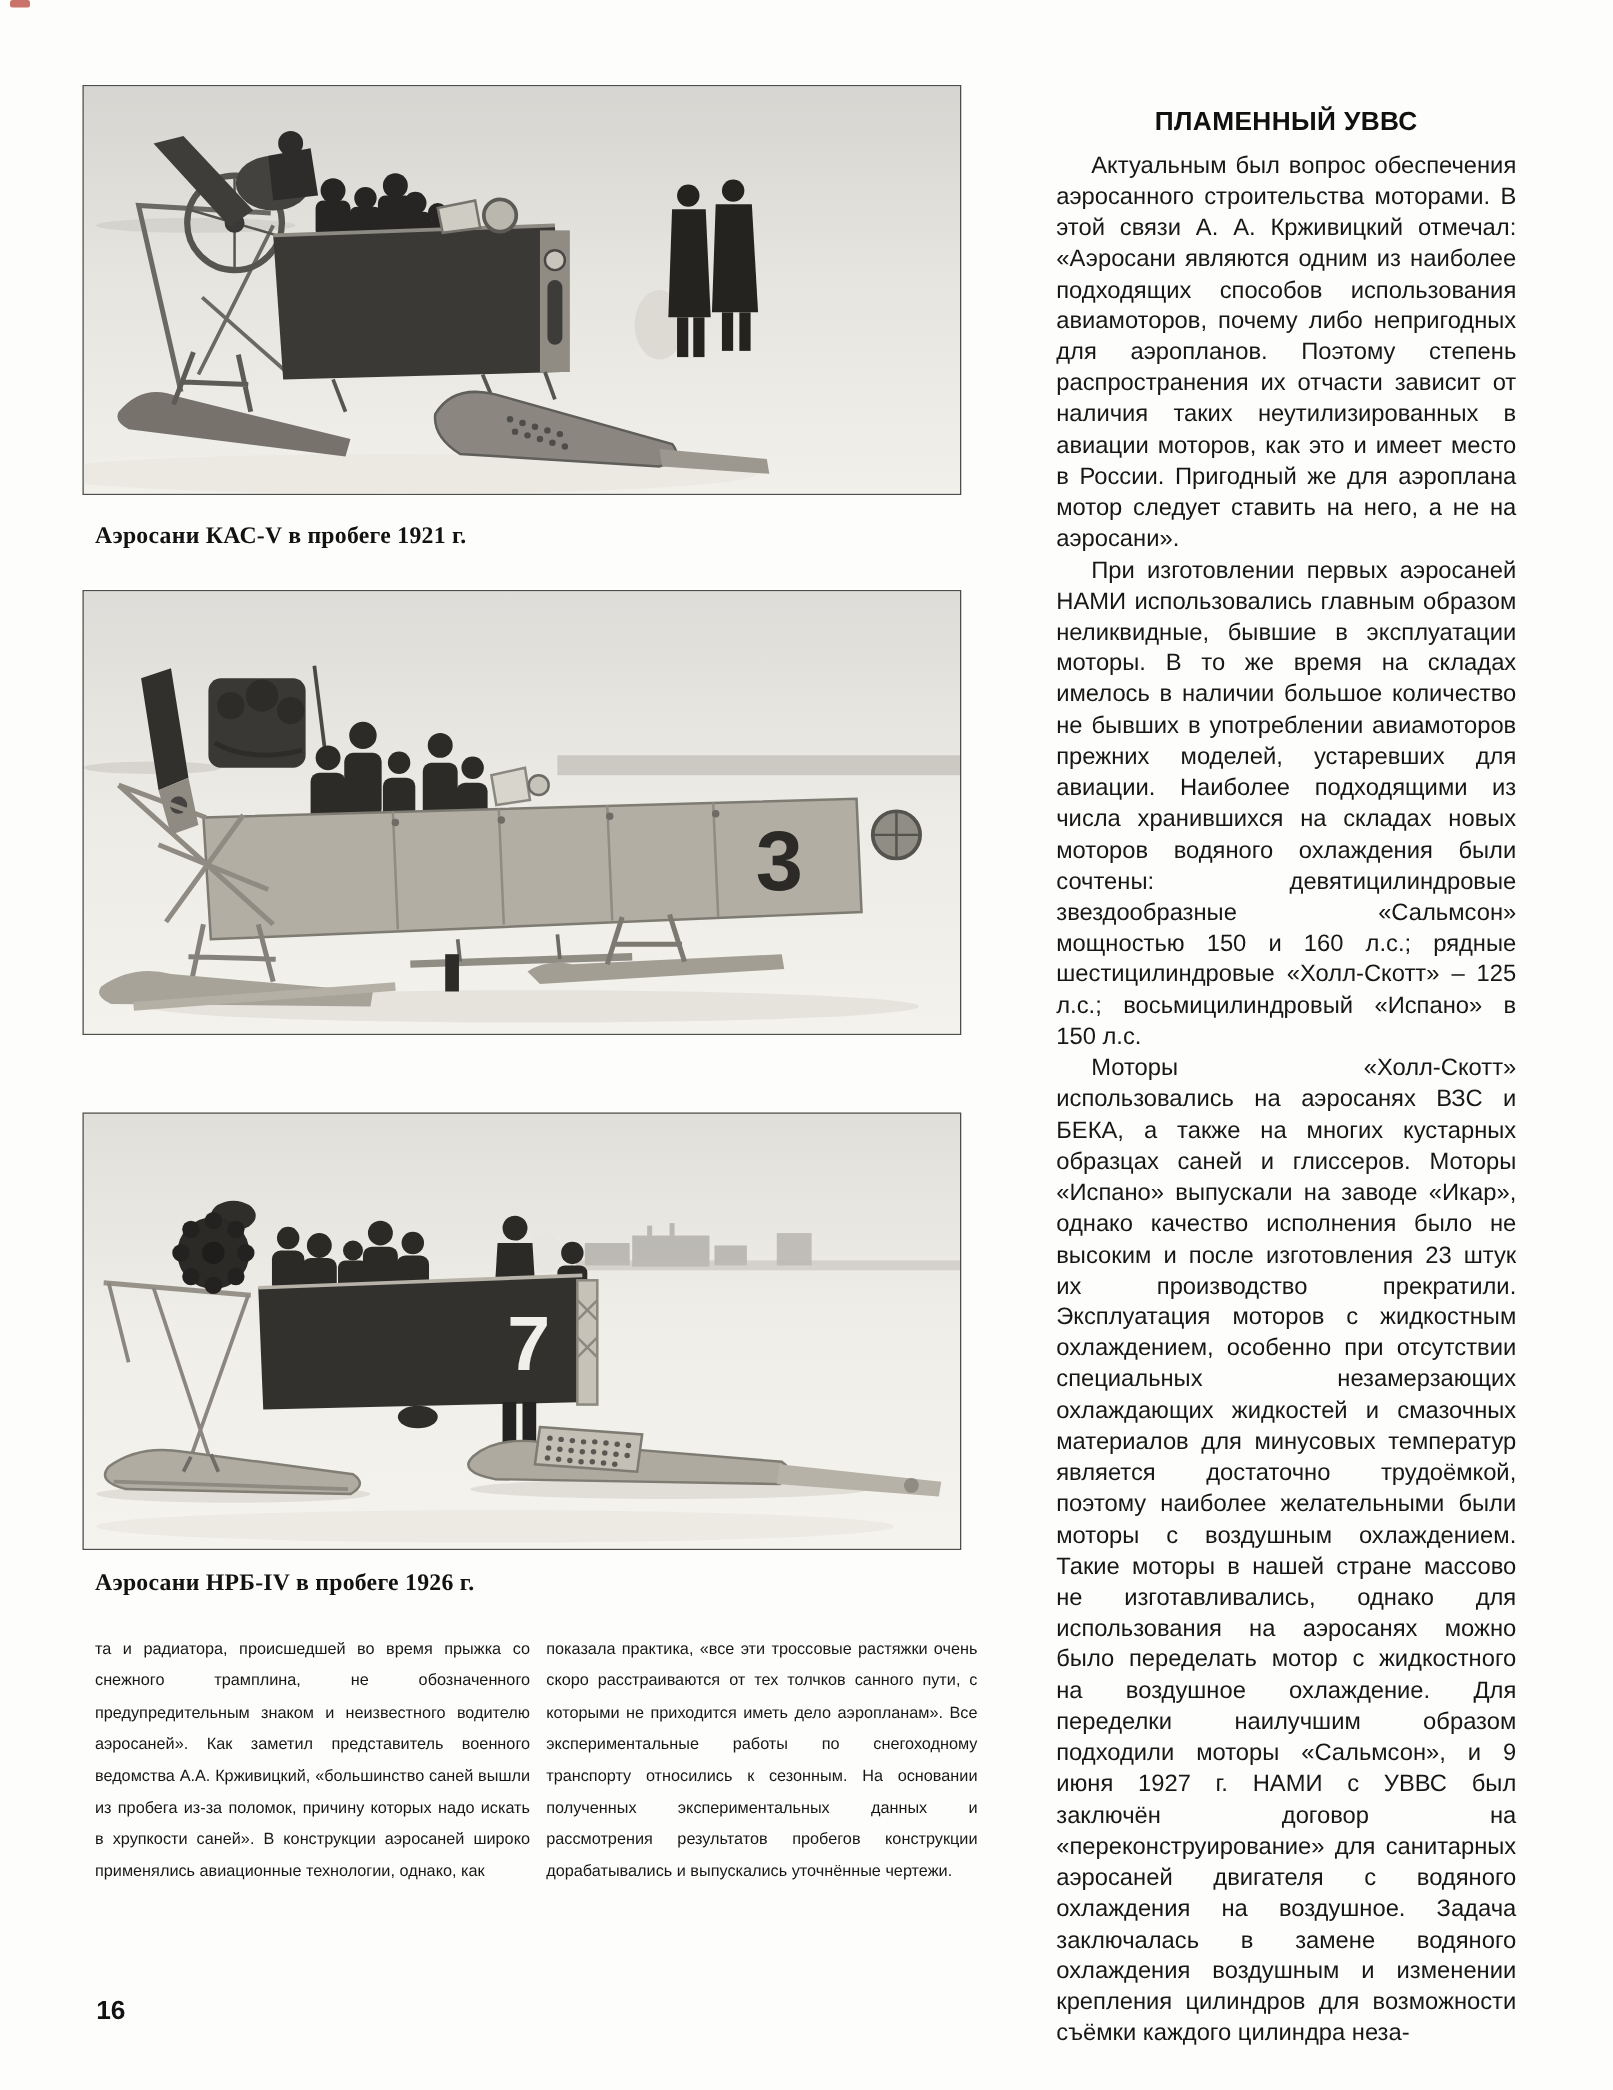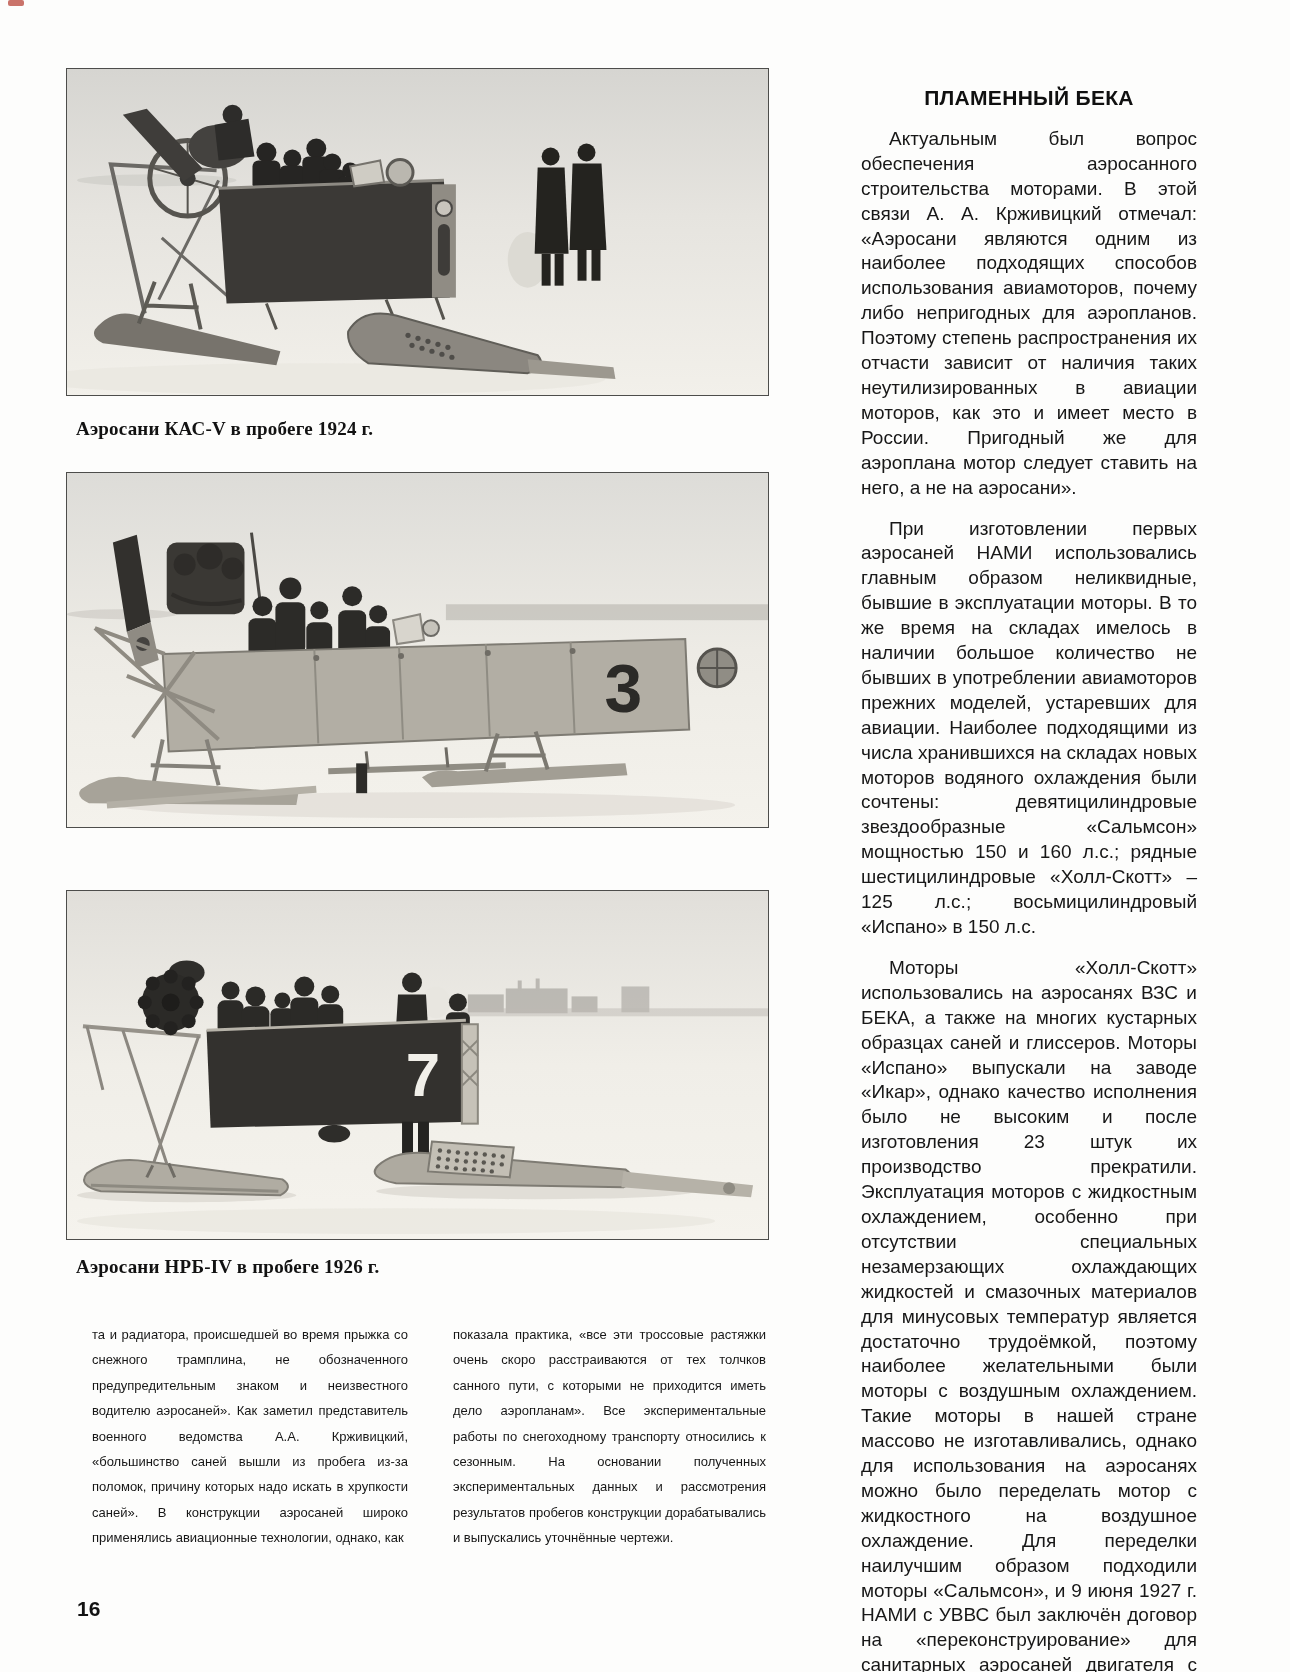--- a/index.html
+++ b/index.html
@@ -25,21 +25,21 @@
     font-family:"Liberation Serif", serif;font-weight:bold;
     font-size:19px;color:#121212;letter-spacing:.2px;
   }
   #caption1{top:418px;}
   #caption2{top:841px;}
   #caption3{top:1256px;}
   .textcol{
     position:absolute;text-align:justify;
     font-size:13px;line-height:25.4px;color:#171717;
   }
-  .textcol p{margin:16px;text-indent:28px;}
+  .textcol p{margin:0;text-indent:28px;}
   .textcol p.noindent{text-indent:0;}
   #article-col{left:845px;top:86px;width:368px;font-size:19px;line-height:24.9px;}
   .article-title{
     text-align:center;font-weight:bold;font-size:21px;
     margin:0 0 10px 0;text-indent:0;letter-spacing:.3px;color:#101010;
   }
   #left-col{left:76px;top:1306px;width:348px;}
   #middle-col{left:437px;top:1306px;width:345px;}
   .footer{position:absolute;top:1597px;left:0;width:1188px;height:40px;font-weight:bold;font-size:21px;color:#121212;}
   .footer .pageno{position:absolute;left:77px;top:0;}
@@ -117,21 +117,21 @@
           <polygon points="472,99 499,99 503,186 469,186"></polygon>
         <rect x="476" y="186" width="9" height="32"></rect>
           <rect x="489" y="186" width="9" height="32"></rect>
         <circle cx="521" cy="84" r="9"></circle>
           <polygon points="507,95 536,95 541,182 504,182"></polygon>
         <rect x="512" y="182" width="9" height="31"></rect>
           <rect x="526" y="182" width="9" height="31"></rect>
       </g>
     </svg>
   </figure>
-  <div class="caption" id="caption1">Аэросани КАС-V в пробеге 1924 г.</div>
+  <div class="caption" id="caption1">Аэросани КАС-V в пробеге 1921 г.</div>
 
   <figure class="photo" id="photo2">
     <svg viewBox="0 0 703 356" preserveAspectRatio="none">
       <defs>
         <linearGradient id="sky2" x1="0" y1="0" x2="0" y2="1">
           <stop offset="0" stop-color="#dddcd8"></stop>
             <stop offset="0.5" stop-color="#edebe5"></stop>
             <stop offset="1" stop-color="#f4f2ec"></stop>
         </linearGradient>
       </defs>
@@ -281,21 +281,21 @@
             <circle cx="408" cy="280" r="2.2"></circle>
             <circle cx="417" cy="281" r="2.2"></circle>
             <circle cx="426" cy="282" r="2.2"></circle>
         </g>
       </g>
     </svg>
   </figure>
   <div class="caption" id="caption3">Аэросани НРБ-IV в пробеге 1926 г.</div>
 
   <div class="textcol" id="article-col">
-    <h2 class="article-title">ПЛАМЕННЫЙ БЕКА</h2>
+    <h2 class="article-title">ПЛАМЕННЫЙ УВВС</h2>
     <p>Актуальным был вопрос обеспечения аэросанного строительства моторами. В этой связи А. А. Крживицкий отмечал: «Аэросани являются одним из наиболее подходящих способов использования авиамоторов, почему либо непригодных для аэропланов. Поэтому степень распространения их отчасти зависит от наличия таких неутилизированных в авиации моторов, как это и имеет место в России. Пригодный же для аэроплана мотор следует ставить на него, а не на аэросани».</p>
     <p>При изготовлении первых аэросаней НАМИ использовались главным образом неликвидные, бывшие в эксплуатации моторы. В то же время на складах имелось в наличии большое количество не бывших в употреблении авиамоторов прежних моделей, устаревших для авиации. Наиболее подходящими из числа хранившихся на складах новых моторов водяного охлаждения были сочтены: девятицилиндровые звездообразные «Сальмсон» мощностью 150 и 160 л.с.; рядные шестицилиндровые «Холл-Скотт» – 125 л.с.; восьмицилиндровый «Испано» в 150 л.с.</p>
     <p>Моторы «Холл-Скотт» использовались на аэросанях ВЗС и БЕКА, а также на многих кустарных образцах саней и глиссеров. Моторы «Испано» выпускали на заводе «Икар», однако качество исполнения было не высоким и после изготовления 23 штук их производство прекратили. Эксплуатация моторов с жидкостным охлаждением, особенно при отсутствии специальных незамерзающих охлаждающих жидкостей и смазочных материалов для минусовых температур является достаточно трудоёмкой, поэтому наиболее желательными были моторы с воздушным охлаждением. Такие моторы в нашей стране массово не изготавливались, однако для использования на аэросанях можно было переделать мотор с жидкостного на воздушное охлаждение. Для переделки наилучшим образом подходили моторы «Сальмсон», и 9 июня 1927 г. НАМИ с УВВС был заключён договор на «переконструирование» для санитарных аэросаней двигателя с водяного охлаждения на воздушное. Задача заключалась в замене водяного охлаждения воздушным и изменении крепления цилиндров для возможности съёмки каждого цилиндра неза-</p>
   </div>
 
   <div class="textcol" id="left-col">
     <p class="noindent">та и радиатора, происшедшей во время прыжка со снежного трамплина, не обозначенного предупредительным знаком и неизвестного водителю аэросаней». Как заметил представитель военного ведомства А.А. Крживицкий, «большинство саней вышли из пробега из-за поломок, причину которых надо искать в хрупкости саней». В конструкции аэросаней широко применялись авиационные технологии, однако, как</p>
   </div>
 
   <div class="textcol" id="middle-col">

